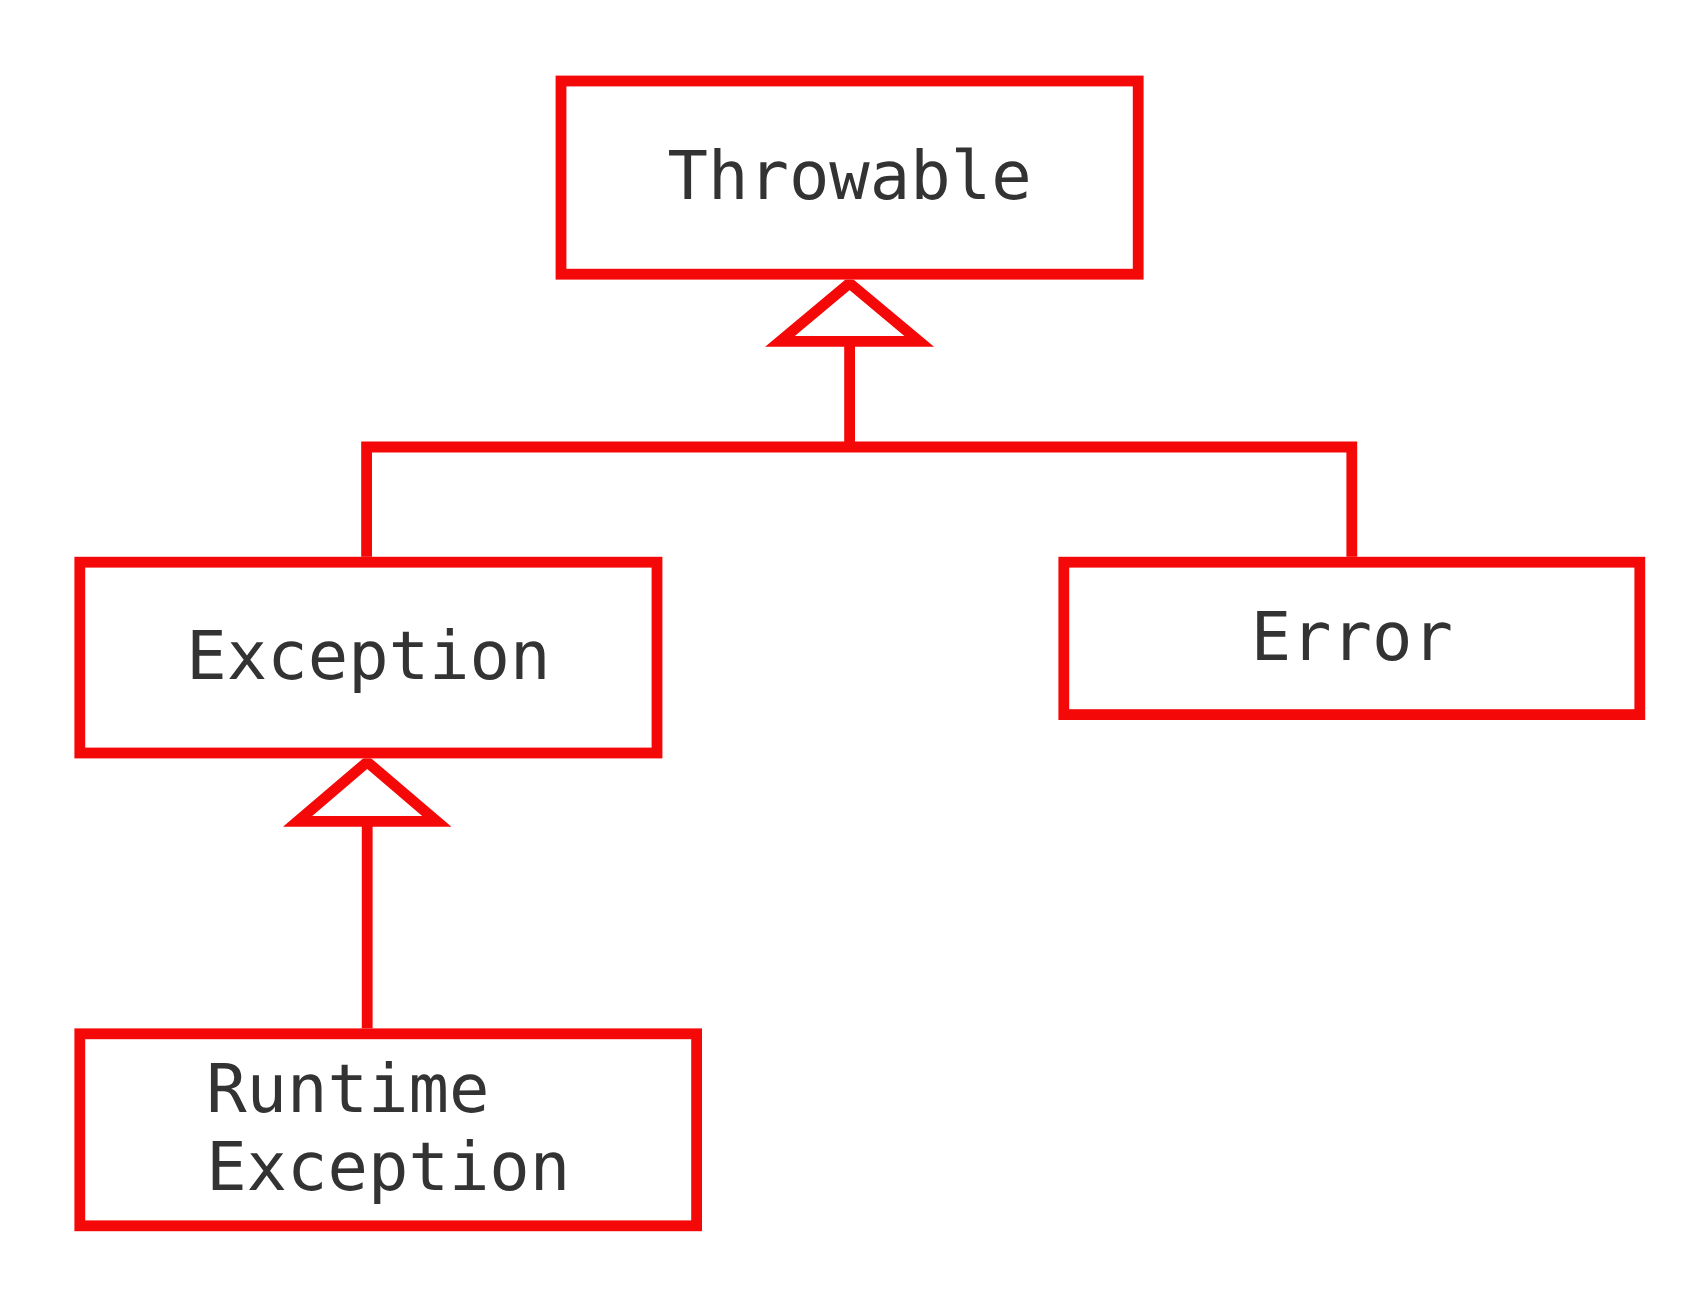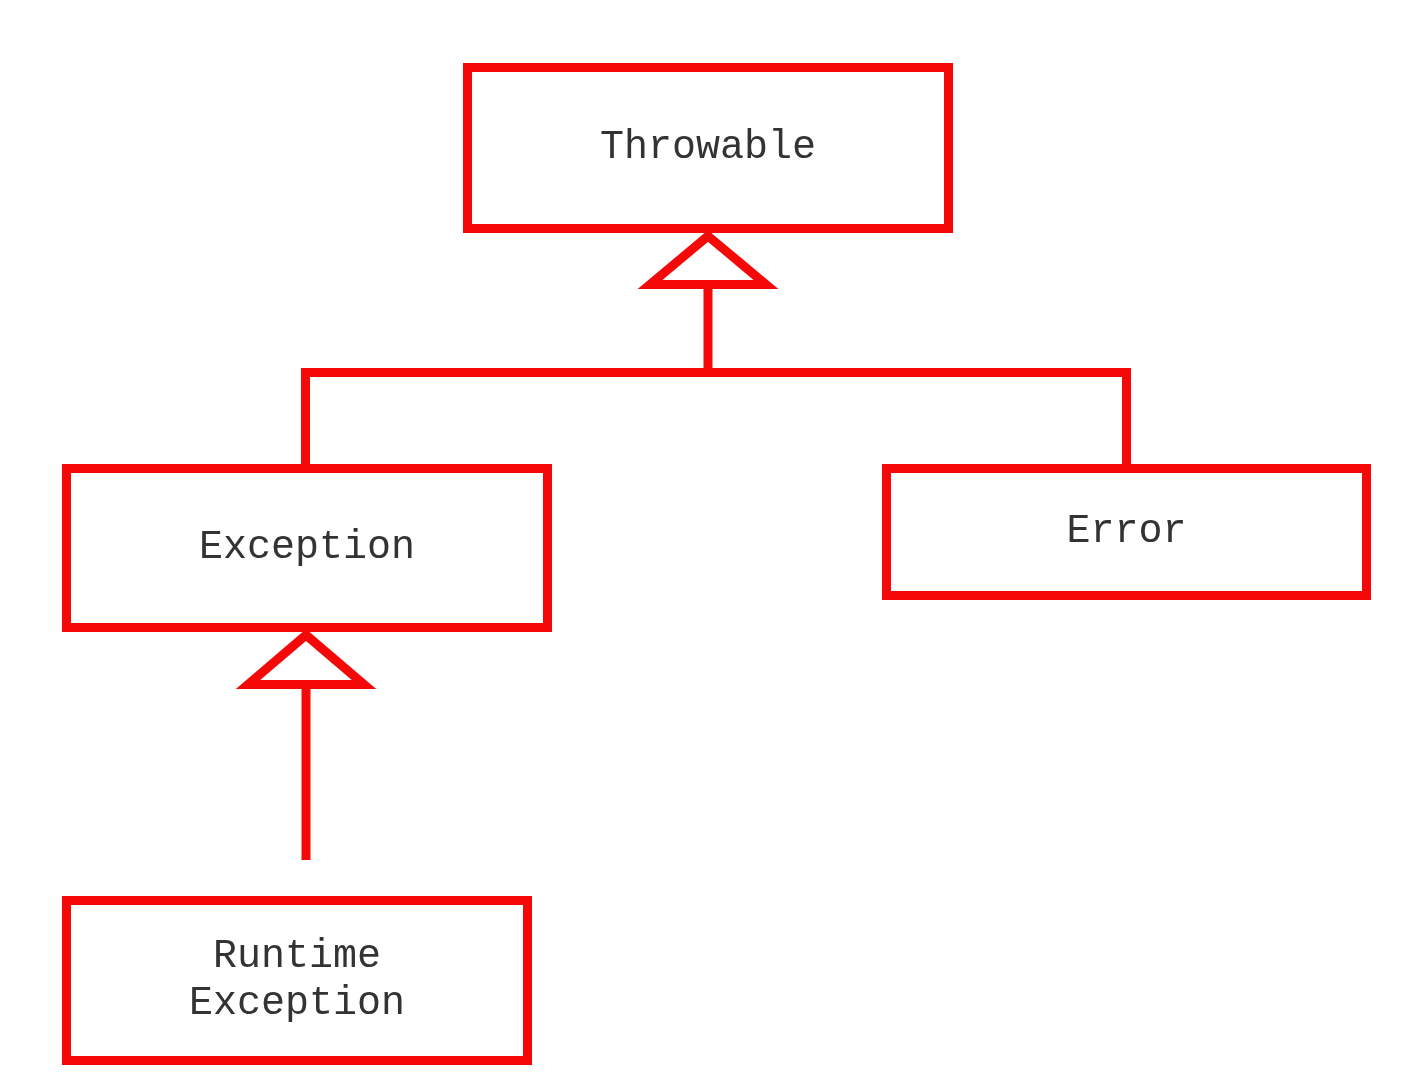--- a/index.html
+++ b/index.html
@@ -43,31 +43,30 @@
     position: absolute;
     background: var(--paper);
     border: 9px solid var(--red);
     display: flex;
     align-items: center;
     justify-content: center;
     z-index: 2;
   }
   .class-label {
     color: var(--ink);
-    font-size: 40px;
+    font-size: 56px;
     line-height: 1.16;
-    text-align: center;
+    text-align: left;
     white-space: pre-line;
     letter-spacing: 0;
-    font-family: Liberation Mono, monospace;
   }
   .box-throwable { left: 463px; top: 63px;  width: 490px; height: 170px; }
   .box-exception { left: 62px;  top: 464px; width: 490px; height: 168px; }
   .box-error     { left: 882px; top: 464px; width: 489px; height: 136px; }
-  .box-runtime   { left: 62px;  top: 896px; width: 470px; height: 169px; }
+  .box-runtime   { left: 62px;  top: 857px; width: 523px; height: 169px; }
 </style>
 </head>
 <body style="background: rgb(255, 255, 255);">
 
 <div class="diagram">
 
   <svg class="connectors" viewBox="0 0 1414 1086" xmlns="http://www.w3.org/2000/svg">
 
     <path class="edge" d="M 305.5 470 L 305.5 372.5 L 1126.5 372.5 L 1126.5 470"></path>
 

